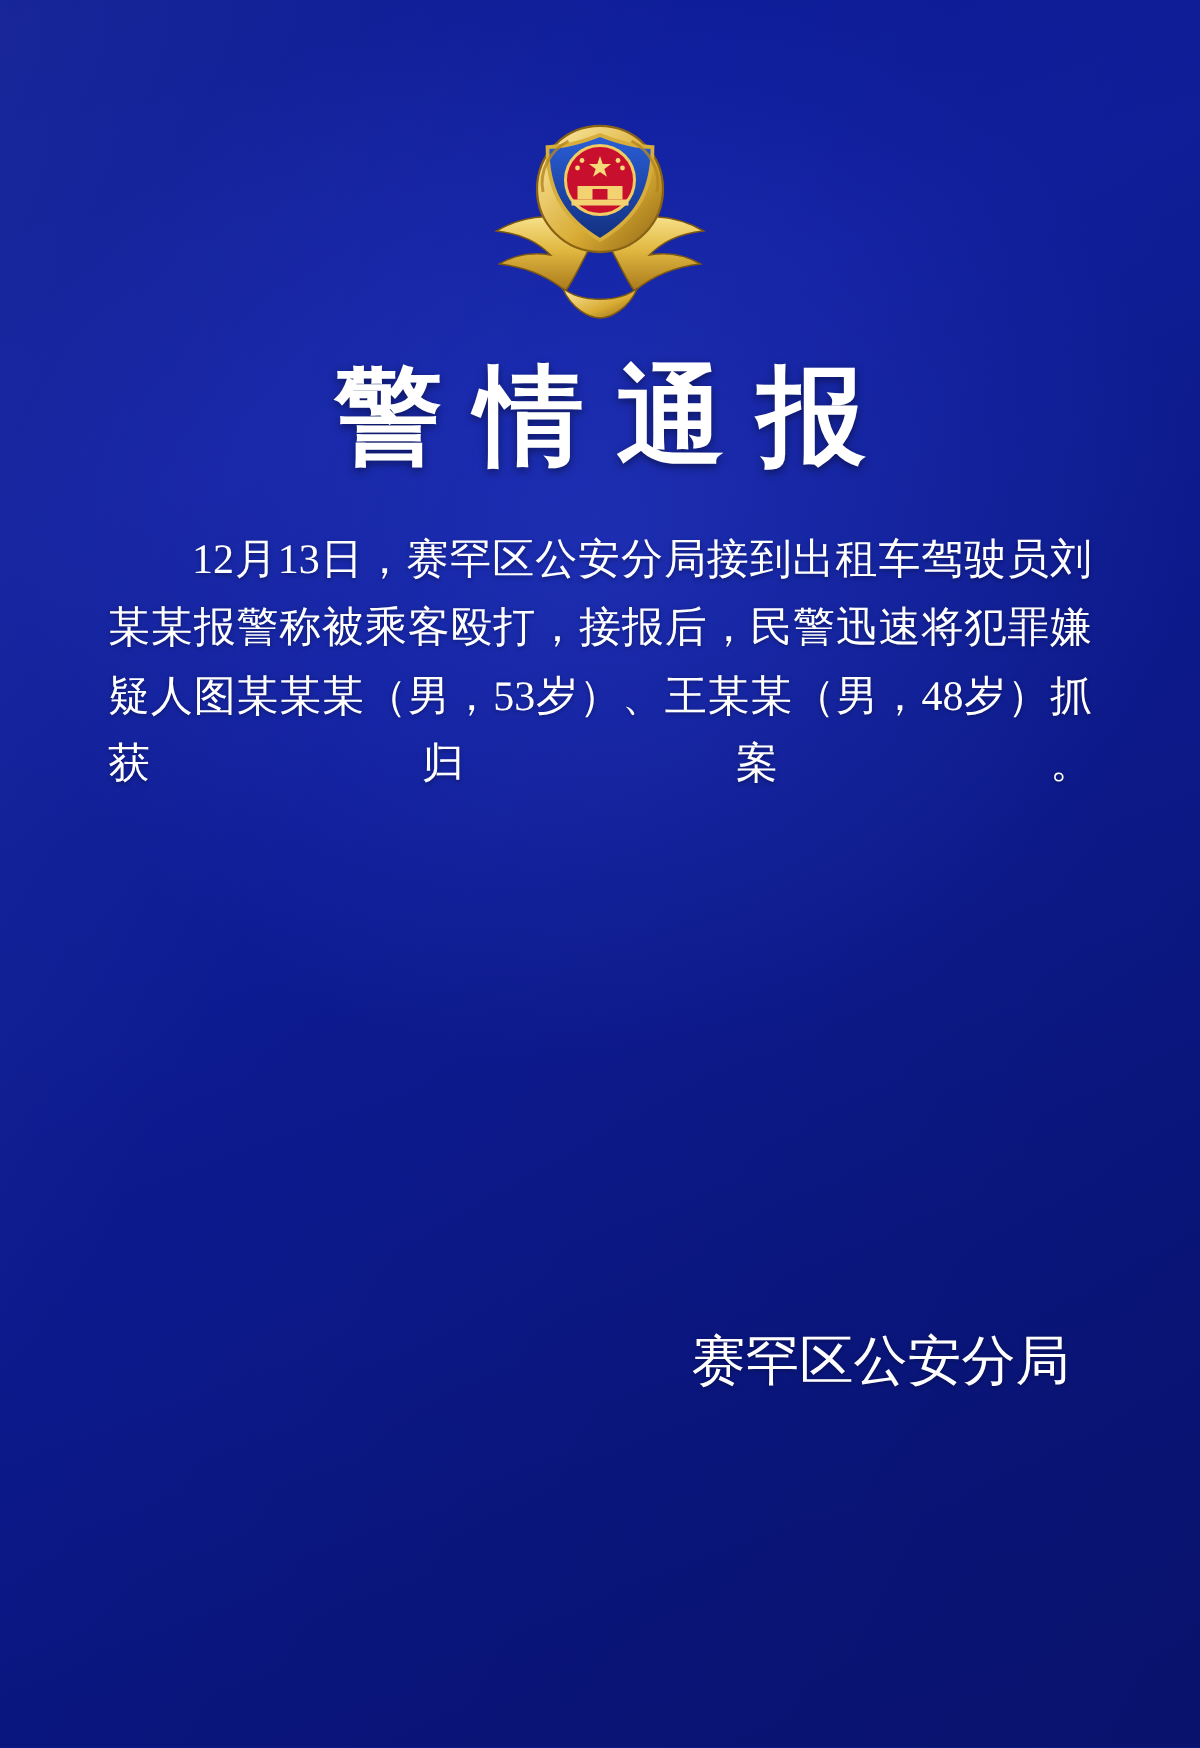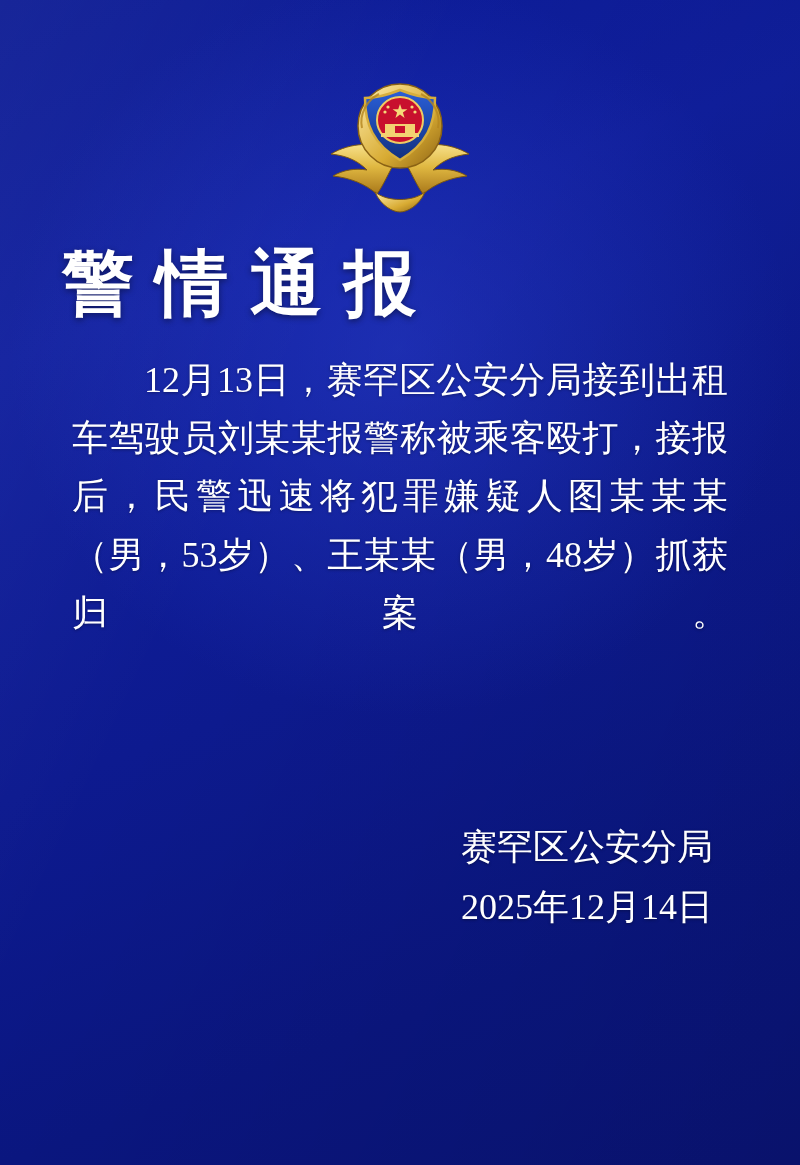--- a/index.html
+++ b/index.html
@@ -41,36 +41,36 @@
   }
   .emblem {
     position: relative;
     width: 170px;
     height: 140px;
   }
 
   .title {
     position: relative;
     margin: 26px 0 0 0;
+    text-align: center;
     color: #ffffff;
-    font-family: Liberation Sans, sans-serif;
+    font-family: Liberation Mono, monospace;
     font-weight: bold;
     font-size: 72px;
     letter-spacing: 22px;
     text-indent: 22px;
     line-height: 1.15;
     text-shadow: 0 2px 6px rgba(0,0,0,0.45);
-    padding-left: 40px;
   }
 
   .body-text {
     position: relative;
     margin: 26px 72px 0 72px;
     color: #ffffff;
-    font-size: 36px;
+    font-size: 28px;
     line-height: 1.62;
     text-align: justify;
     text-align-last: justify;
     text-shadow: 0 1px 3px rgba(0,0,0,0.35);
   }
   .body-text p {
     margin: 0;
     text-indent: 2em;
   }
   .body-text p.last-left {
@@ -145,16 +145,15 @@
   </div>
 
   <h1 class="title">警情通报</h1>
 
   <div class="body-text">
     <p>12月13日，赛罕区公安分局接到出租车驾驶员刘某某报警称被乘客殴打，接报后，民警迅速将犯罪嫌疑人图某某某（男，53岁）、王某某（男，48岁）抓获归案。</p>
   </div>
 
   <div class="signature">
     <div>赛罕区公安分局</div>
-    <div>2025年12月14日</div>
   </div>
 
 </div>
 
 </body></html>

